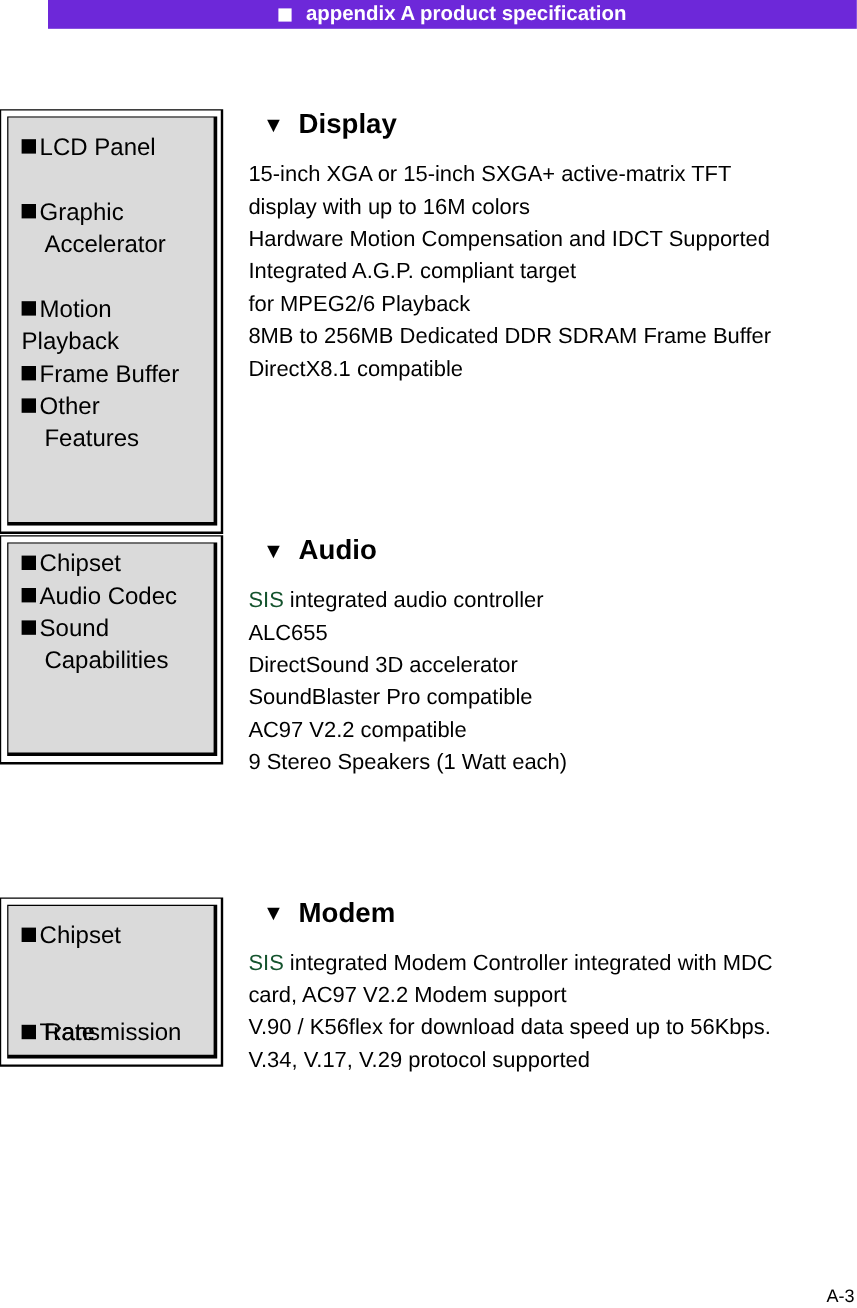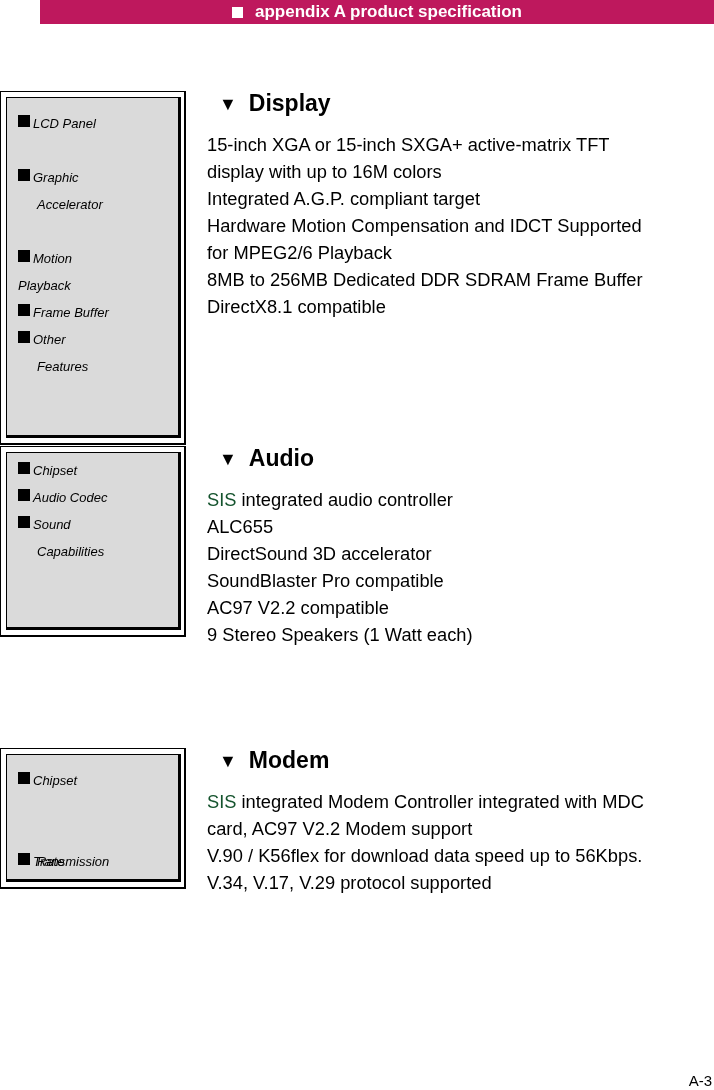--- a/index.html
+++ b/index.html
@@ -2,36 +2,36 @@
 <html><head>
   <meta charset="utf-8">
   <style>
     html, body { margin: 0; padding: 0; background: #ffffff; }
     body {
       width: 714px; height: 1090px; position: relative; overflow: hidden;
       font-family: "Liberation Sans", sans-serif; color: #000;
     }
     .header-bar {
       position: absolute; left: 40px; top: 0; width: 674px; height: 24px;
-      background: #be185d; color: #fff; display: flex; align-items: center; justify-content: center;
+      background: #6d28d9; color: #fff; display: flex; align-items: center; justify-content: center;
       font-weight: bold; font-size: 17px;
     }
     .header-bar .sq {
       display: inline-block; width: 11px; height: 11px; background: #fff; margin-right: 12px;
     }
     .frame {
       position: absolute; left: 0; width: 186px;
       border: 1px solid #000; border-right: 2px solid #000; border-bottom: 2px solid #000;
       box-sizing: border-box; background: #fff;
     }
     .panel {
       position: absolute; left: 5px; right: 3px; top: 5px; bottom: 5px;
       background: #dadada; border: 1px solid #000; border-right: 3px solid #000; border-bottom: 3px solid #000;
       box-sizing: border-box;
-      font-size: 13px; line-height: 27px; font-style: italic;
+      font-size: 20px; line-height: 27px;
     }
     .panel .item { position: absolute; left: 11px; }
     .panel .item .b {
       display: inline-block; width: 12px; height: 12px; background: #000; margin-right: 3px; vertical-align: 1px;
     }
     .panel .cont { position: absolute; left: 30px; }
     .panel .wrap { position: absolute; left: 11px; }
     .section { position: absolute; left: 207px; right: 0; }
     .section h2 {
       margin: 12px; font-size: 23px; font-weight: bold; line-height: 28px; height: 30px;
@@ -76,22 +76,22 @@
     <div class="item" style="top:12px;"><span class="b"></span><span>Chipset</span></div>
     <div class="item" style="top:66px;margin-top:27px;"><span class="b"></span><span>Transmission</span></div>
     <div class="cont" style="top:93px;">Rate</div>
   </div>
 </div>
 
 <div class="section" style="top:77px;">
   <h2><span class="tri">▼</span><span>Display</span></h2>
   <div class="line">15-inch XGA or 15-inch SXGA+ active-matrix TFT</div>
   <div class="line">display with up to 16M colors</div>
+  <div class="line">Hardware Motion Compensation and IDCT Supported</div>
   <div class="line">Integrated A.G.P. compliant target</div>
-  <div class="line">Hardware Motion Compensation and IDCT Supported</div>
   <div class="line">for MPEG2/6 Playback</div>
   <div class="line">8MB to 256MB Dedicated DDR SDRAM Frame Buffer</div>
   <div class="line">DirectX8.1 compatible</div>
 </div>
 
 <div class="section" style="top:432px;">
   <h2><span class="tri">▼</span><span>Audio</span></h2>
   <div class="line"><span class="red">SIS</span><span> integrated audio controller</span></div>
   <div class="line">ALC655</div>
   <div class="line">DirectSound 3D accelerator</div>

